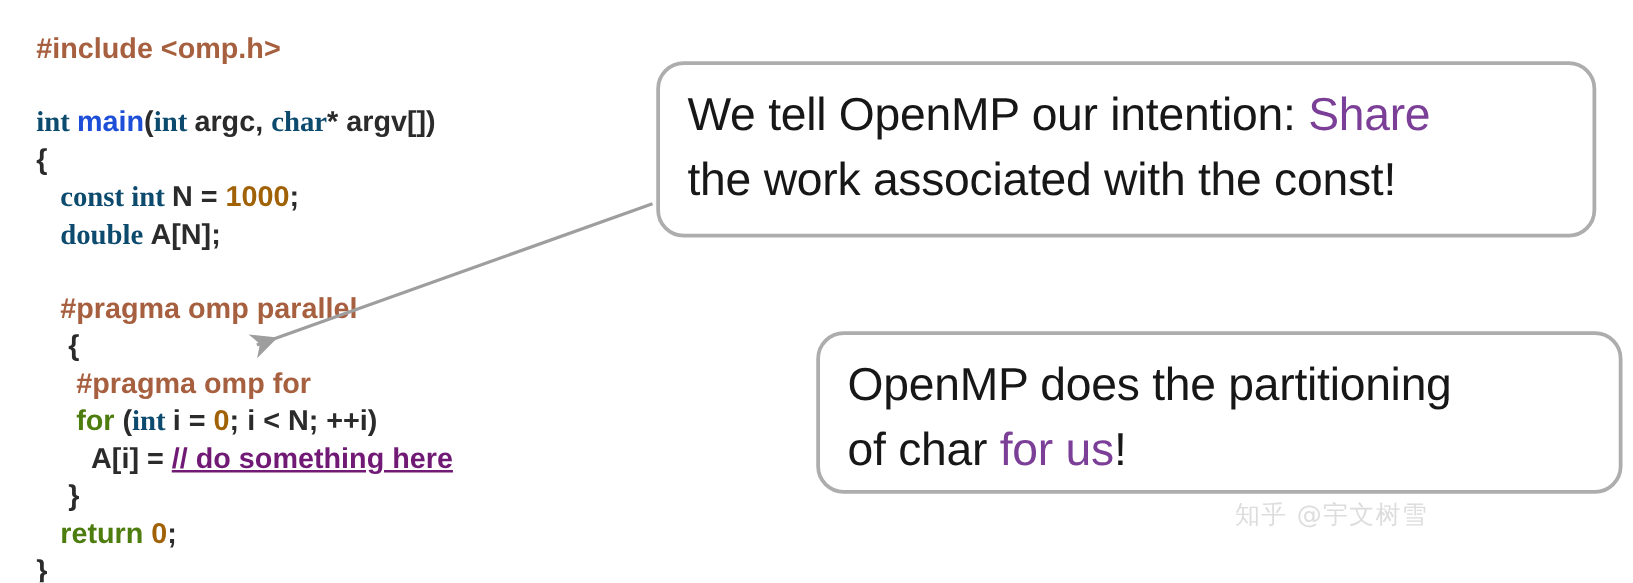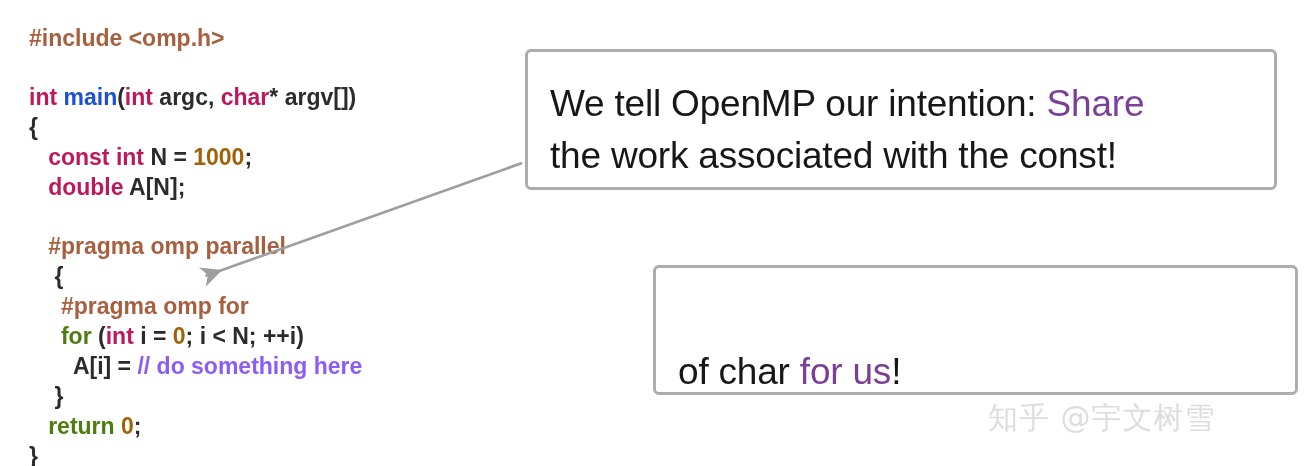--- a/index.html
+++ b/index.html
@@ -26,39 +26,39 @@
     font-size: 23px;
     font-weight: bold;
     line-height: 30px;
     white-space: pre;
     color: #2b2b2b;
   }
   .code-line { white-space: pre; height: 30px; margin-left: 29px; }
   .code-line.blank { height: 29px; }
 
   .tok-pre   { color: #a7603f; }   
-  .tok-type  { color: #be185d; }   
+  .tok-type  { color: #0c4a6e; font-family: Liberation Serif, serif; }   
   .tok-fn    { color: #1d4ed8; }   
   .tok-num   { color: #a16207; }   
   .tok-kw    { color: #4d7c0f; }   
   .tok-plain { color: #2b2b2b; }   
-  .tok-cmt   { color: #8b5cf6; }   
+  .tok-cmt   { color: #701a75; text-decoration: underline; }   
 
   
   .callout {
     position: absolute;
     box-sizing: border-box;
     background: #ffffff;
     border: 3px solid #adadad;
-    border-radius: 6px;
+    border-radius: 22px;
     font-family: "Liberation Sans", sans-serif;
     font-size: 37px;
     line-height: 52px;
     color: #171717;
-    padding: 26px 20px 14px 22px;
+    padding: 14px 20px 14px 22px;
     letter-spacing: -0.2px;
   }
   #callout-1 {
     left: 525px;
     top: 49px;
     width: 752px;
     height: 141px;
   }
   #callout-2 {
     left: 653px;
@@ -77,21 +77,21 @@
     height: 466px;
     pointer-events: none;
   }
 
   
   #watermark {
     position: absolute;
     left: 988px;
     top: 398px;
     font-family: "DejaVu Sans", sans-serif;
-    font-size: 30px;
+    font-size: 20px;
     color: #dddddd;
     letter-spacing: 1px;
     white-space: pre;
   }
 </style>
 </head>
 <body>
 
 <div id="page">
 
@@ -105,19 +105,19 @@
     </defs>
     <line id="arrow-line" x1="522" y1="163" x2="205.47626710716565" y2="275.9746246632886" stroke="#9e9e9e" stroke-width="2.6" marker-end="url(#arrowhead)"></line>
   </svg>
 
   <div class="callout" id="callout-1" style="border-color: rgb(173, 173, 173);">
     <span>We tell OpenMP our intention: </span><span class="hl-purple" style="color: rgb(123, 63, 152);">Share</span><br>
     <span>the work associated with the const!</span>
   </div>
 
   <div class="callout" id="callout-2" style="border-color: rgb(173, 173, 173);">
-    <br>
+    <span>OpenMP does the partitioning</span><br>
     <span>of char </span><span class="hl-purple" style="color: rgb(123, 63, 152);">for us</span><span>!</span>
   </div>
 
   <div id="watermark" style="color: rgb(221, 221, 221);">知乎 @宇文树雪</div>
 
 </div>
 
 </body></html>

